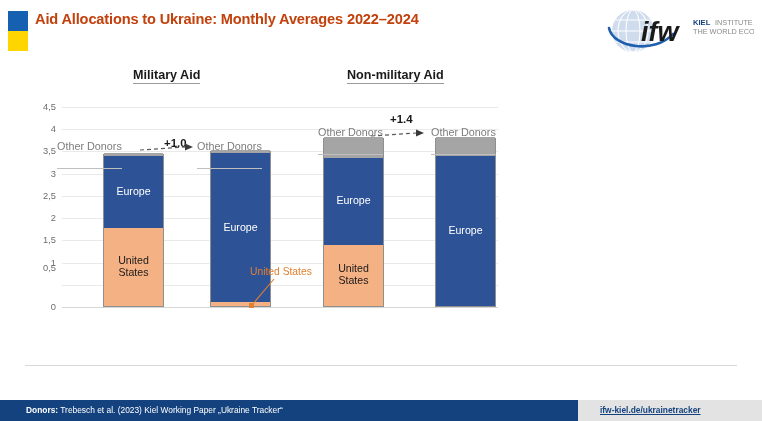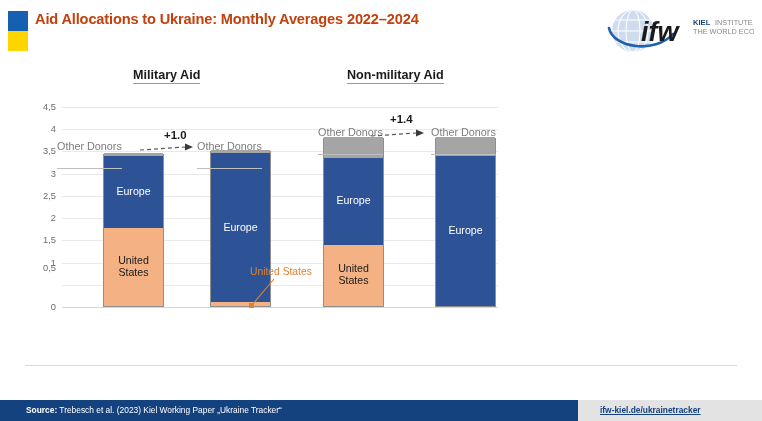--- a/index.html
+++ b/index.html
@@ -188,21 +188,21 @@
           </span>
         </div>
         <div class="seg seg-ot" style="height: 18.6667px; bottom: 150.222px;"></div>
       </div>
     </div>
   <div id="annots">
       <div class="otherlbl" style="left: 57px; top: 44px;">Other Donors</div>
       <div class="otherlbl" style="left: 197px; top: 44px;">Other Donors</div>
       <div class="otherlbl" style="left: 318px; top: 30px;">Other Donors</div>
       <div class="otherlbl" style="left: 431px; top: 30px;">Other Donors</div>
-      <div class="deltalbl" style="left: 164px; top: 33px;">+1.0</div>
+      <div class="deltalbl" style="left: 164px; top: 41px;">+1.0</div>
       <div class="deltalbl" style="left: 390px; top: 17px;">+1.4</div>
       <svg class="arrowsvg" width="56" height="12" style="left: 138px; top: 46px;">
         <path d="M2 8 L48 5" stroke="#5a5a5a" stroke-width="1.2" fill="none" stroke-dasharray="4,3"></path>
         <path d="M47 1.5 L55 5 L47 8.5 Z" fill="#3a3a3a"></path>
       </svg>
       <svg class="arrowsvg" width="56" height="12" style="left: 369px; top: 32px;">
         <path d="M2 8 L48 5" stroke="#5a5a5a" stroke-width="1.2" fill="none" stroke-dasharray="4,3"></path>
         <path d="M47 1.5 L55 5 L47 8.5 Z" fill="#3a3a3a"></path>
       </svg>
       <div class="uslbl" style="left: 250px; top: 170px;">United States</div>
@@ -228,16 +228,16 @@
 </div>
 
 <div id="note-rule"></div>
 <div id="note">
 </div>
 
 <div id="footer">
   <div id="footer-blue"></div>
   <div id="footer-grey"></div>
   <div id="src">
-    <b>Source:</b><span> Trebesch et al. (2023) Kiel Working Paper „Ukraine Tracker“</span>
+    <b>Donors:</b><span> Trebesch et al. (2023) Kiel Working Paper „Ukraine Tracker“</span>
   </div>
   <a id="url" href="#">ifw-kiel.de/ukrainetracker</a>
 </div>
 
 </body></html>

